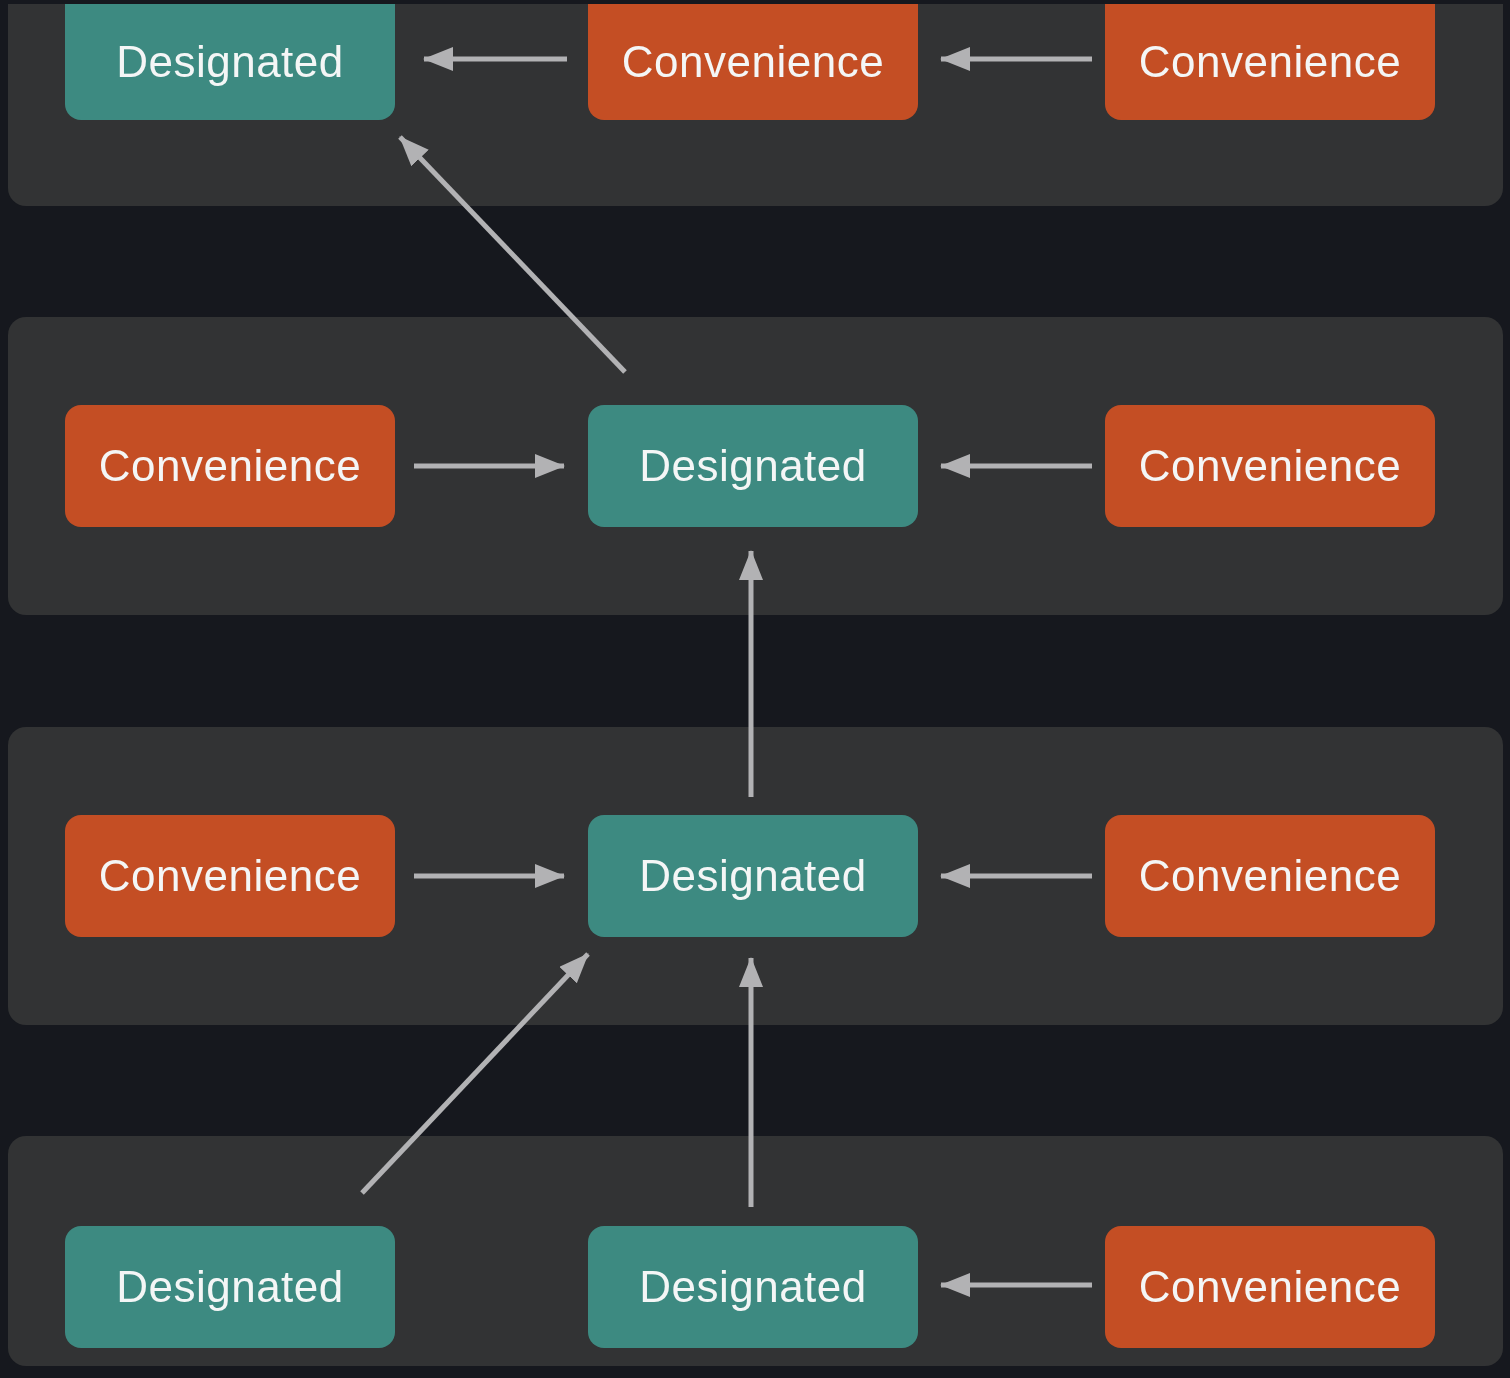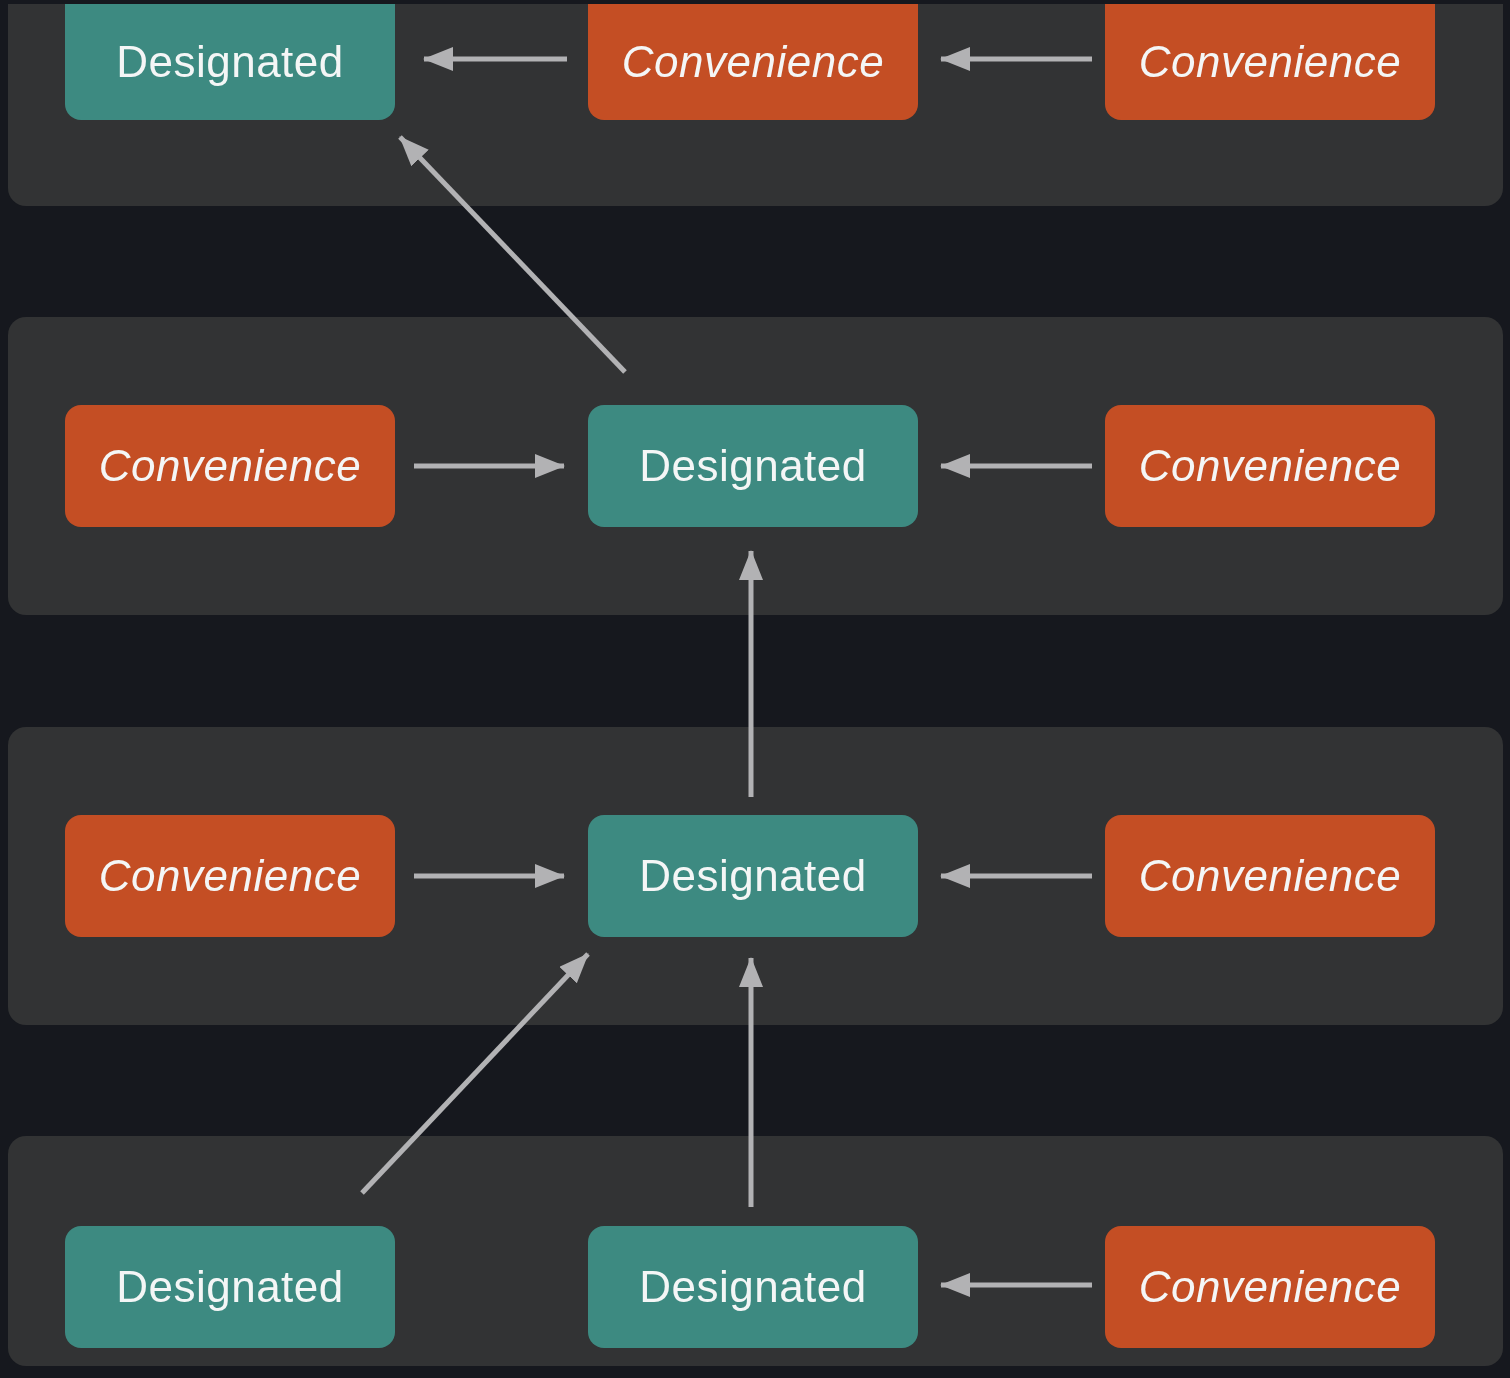--- a/index.html
+++ b/index.html
@@ -41,21 +41,21 @@
     font-size: 44px;
     font-weight: 400;
     letter-spacing: 0.5px;
     line-height: 1;
   }
   .node.crop-top {
     border-top-left-radius: 0;
     border-top-right-radius: 0;
   }
   .node.designated { background: var(--designated, #3d8a81); }
-  .node.convenience { background: var(--convenience, #c44e24); font-style: italic; }
+  .node.convenience { background: var(--convenience, #c44e24); }
   #arrows-layer {
     position: absolute;
     inset: 0;
     pointer-events: none;
   }
   #arrows-layer line {
     stroke: var(--arrow, #b2b2b4);
     stroke-width: 5;
   }
 </style>

